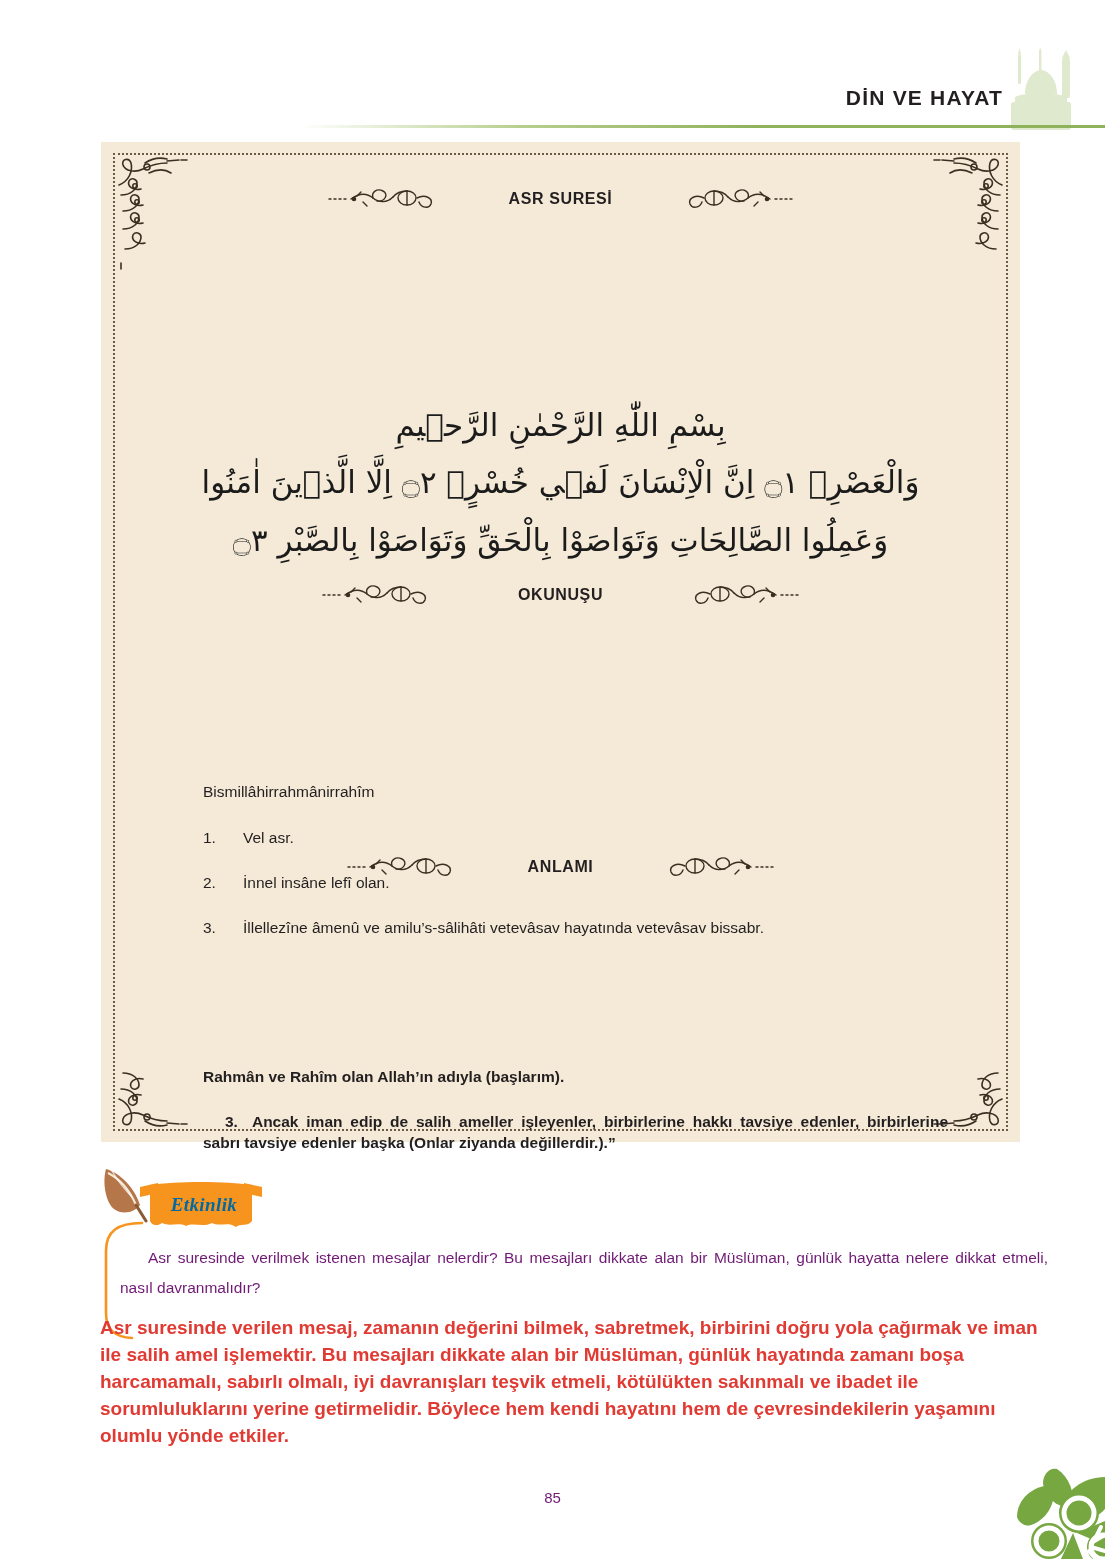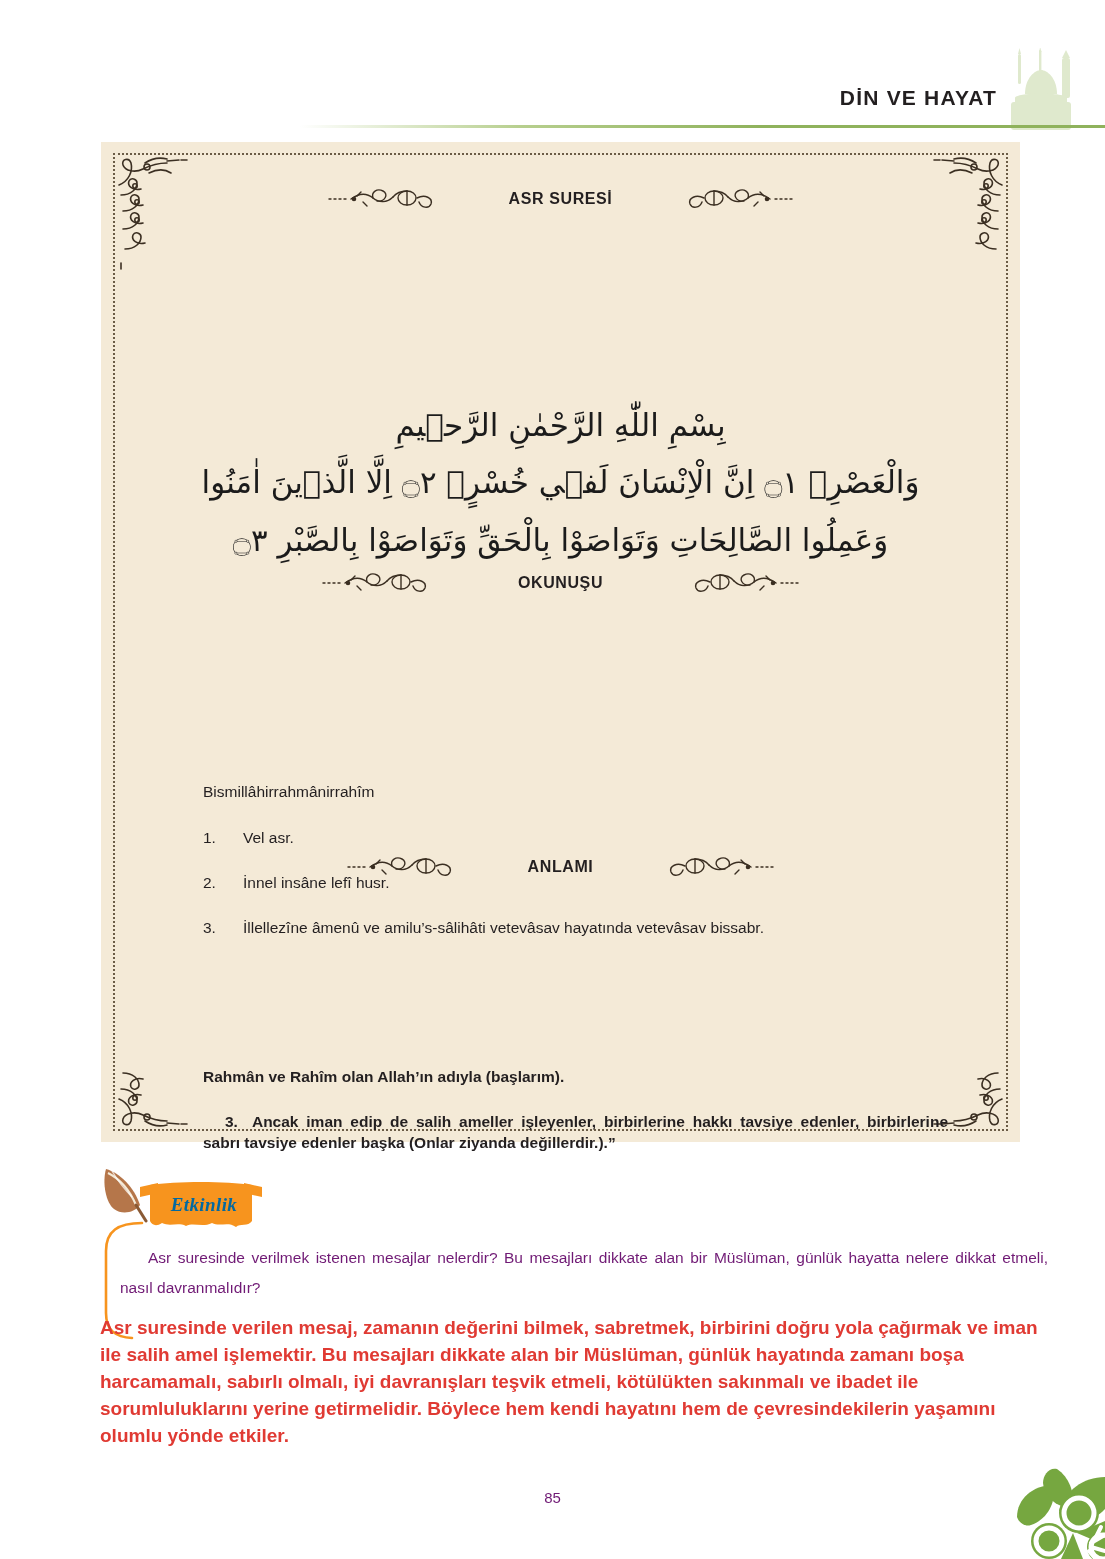--- a/index.html
+++ b/index.html
@@ -26,21 +26,21 @@
   }
   .header-mosque {
     position: absolute;
     right: 22px;
     top: 48px;
     width: 84px;
     height: 82px;
   }
   .header-title {
     position: absolute;
-    right: 108px;
+    right: 102px;
     top: 86px;
     font-size: 21px;
     font-weight: bold;
     letter-spacing: 1.2px;
     color: #231f20;
     white-space: nowrap;
   }
   .header-rule {
     position: absolute;
     left: 0;
@@ -348,21 +348,21 @@
       </g>
     </svg>
   </div>
 
   <div class="arabic-block">
     <div class="arabic-line ar-1">بِسْمِ اللّٰهِ الرَّحْمٰنِ الرَّح۪يمِ</div>
     <div class="arabic-line ar-2">وَالْعَصْرِۙ ۝١ اِنَّ الْاِنْسَانَ لَف۪ي خُسْرٍۙ ۝٢ اِلَّا الَّذ۪ينَ اٰمَنُوا</div>
     <div class="arabic-line ar-3">وَعَمِلُوا الصَّالِحَاتِ وَتَوَاصَوْا بِالْحَقِّ وَتَوَاصَوْا بِالصَّبْرِ ۝٣</div>
   </div>
 
-  <div class="sec-head" style="top:416px;gap:15px;">
+  <div class="sec-head" style="top:428px;gap:15px;">
     <svg class="flourish" viewBox="0 0 124 30">
       <g fill="none" stroke="#3b2f22" stroke-width="1.4" stroke-linecap="round">
         <path d="M2 15 L22 15" stroke-dasharray="2 3"></path>
         <path d="M24 15 C32 9 40 9 46 14 C52 19 60 19 66 13"></path>
         <path d="M46 14 C44 8 50 4 56 7 C62 10 58 18 50 17"></path>
         <ellipse cx="80" cy="14" rx="9" ry="7"></ellipse>
         <path d="M80 7 L80 21"></path>
         <path d="M90 14 C98 10 106 14 104 20 C102 25 94 24 92 18"></path>
         <path d="M66 13 C70 8 76 7 80 7"></path>
         <path d="M30 12 L34 8 M36 18 L40 22"></path>
@@ -386,21 +386,21 @@
   </div>
 
   <div class="okunusu-body">
     <div class="okunusu-intro">Bismillâhirrahmânirrahîm</div>
     <div class="ok-item">
       <span class="ok-num">1.</span>
       <span class="ok-txt">Vel asr.</span>
     </div>
     <div class="ok-item">
       <span class="ok-num">2.</span>
-      <span class="ok-txt">İnnel insâne lefî husr.</span>
+      <span class="ok-txt">İnnel insâne lefî olan.</span>
     </div>
     <div class="ok-item">
       <span class="ok-num">3.</span>
       <span class="ok-txt">İllellezîne âmenû ve amilu’s-sâlihâti vetevâsav hayatında vetevâsav bissabr.</span>
     </div>
   </div>
 
   <div class="sec-head" style="top:700px;">
     <svg class="flourish" viewBox="0 0 124 30">
       <g fill="none" stroke="#3b2f22" stroke-width="1.4" stroke-linecap="round">

